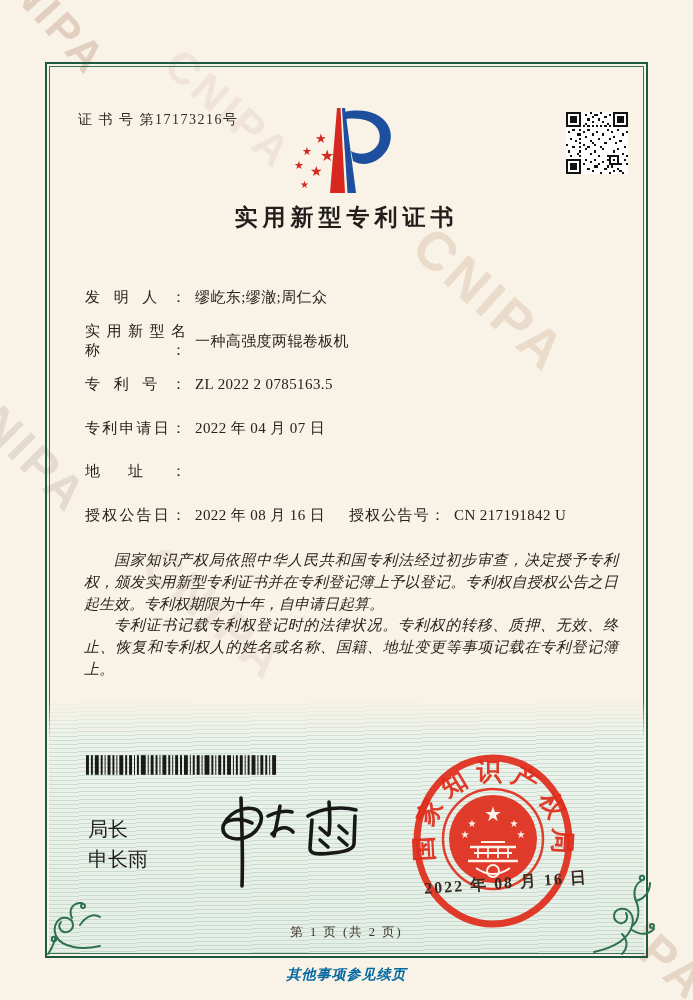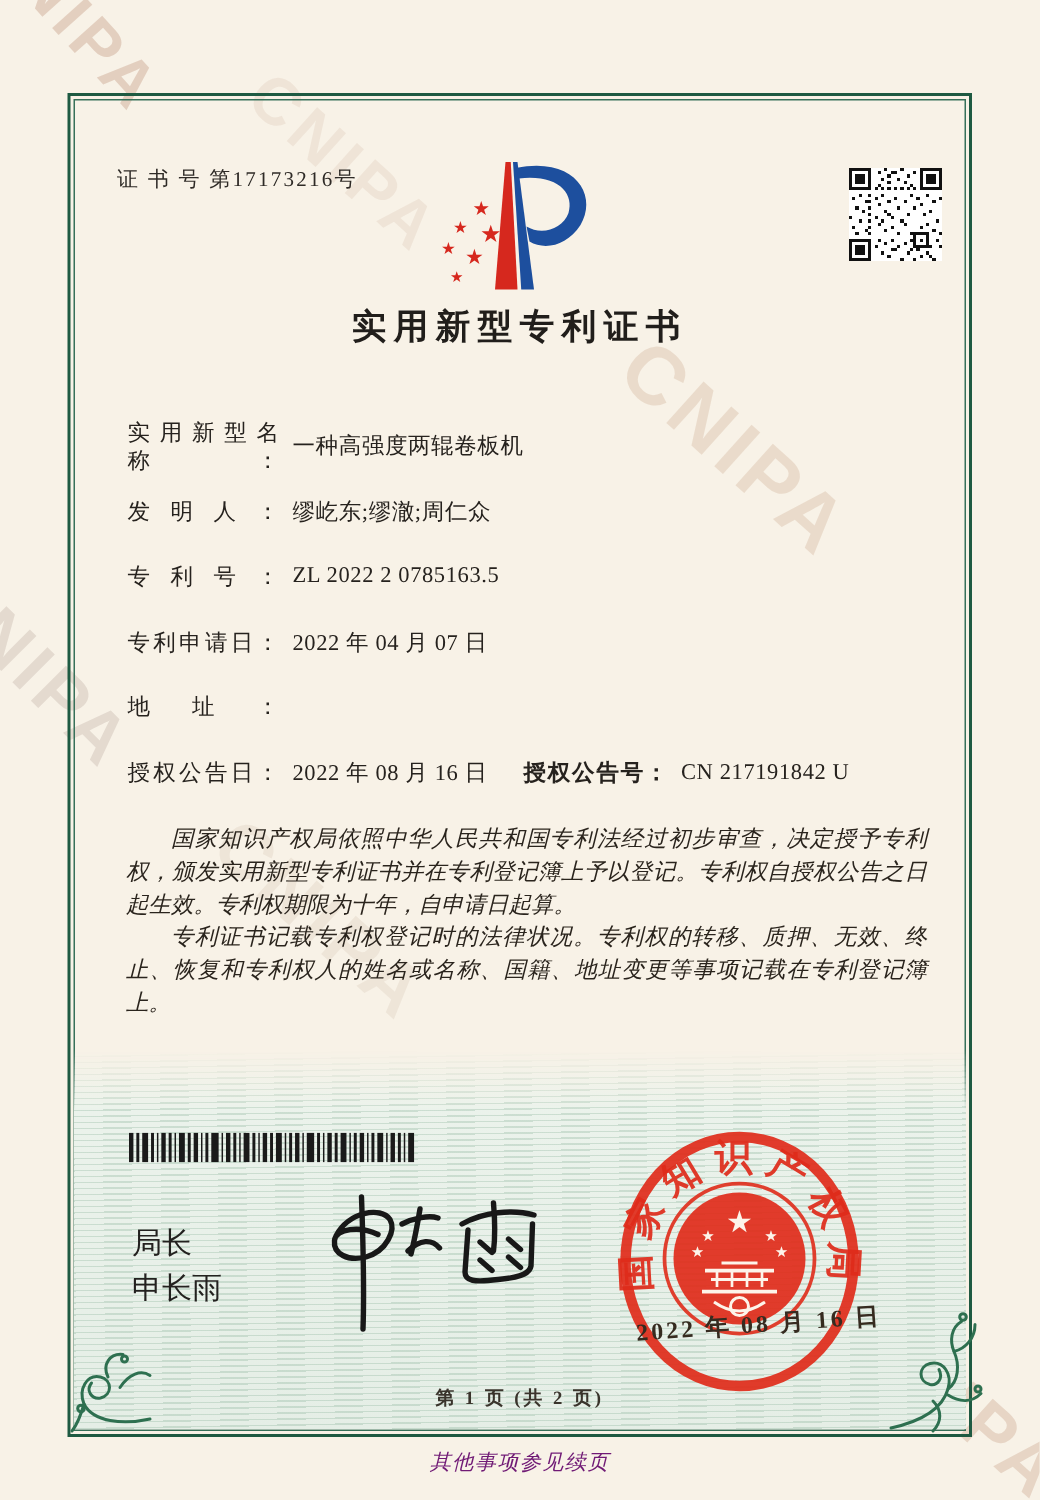--- a/index.html
+++ b/index.html
@@ -49,46 +49,46 @@
   .fields{position:absolute;left:85px;top:276px;width:540px;z-index:2;font-size:15px;}
   .frow{height:43.5px;display:flex;align-items:center;}
   .flabel{
     display:inline-block;width:101px;flex:0 0 101px;
     text-align:justify;text-align-last:justify;color:#26221e;
   }
   .fvalue{margin-left:9px;letter-spacing:.4px;color:#26221e;white-space:nowrap;}
   .fvalue.w1{flex:0 0 152px;}
   .flabel2{
     display:inline-block;width:96px;flex:0 0 96px;margin-left:2px;
-    text-align:justify;text-align-last:justify;font-weight:bold;
+    text-align:justify;text-align-last:justify;
   }
   
   .paras{position:absolute;left:84px;top:550px;width:534px;z-index:2;
     font-size:15px;line-height:21.8px;text-align:justify;color:#2a241d;
     font-style:italic;}
   .paras p{margin:0;text-indent:2em;}
   
   .barcode{position:absolute;left:86px;top:755px;z-index:2;}
   .director{position:absolute;left:88px;top:814px;z-index:2;
     font-family:"Liberation Sans","DejaVu Sans",sans-serif;
     font-size:20px;line-height:30px;color:#23211f;}
   .signature{position:absolute;left:196px;top:786px;z-index:3;}
   .seal{position:absolute;left:408px;top:752px;z-index:3;}
   .seal-date{
     position:absolute;left:424px;top:872px;width:195px;z-index:4;
     font-size:16px;font-weight:600;letter-spacing:2px;color:#362b20;
     transform:rotate(-4deg);white-space:nowrap;
   }
   .page-num{position:absolute;left:0;top:924px;width:100%;text-align:center;
-    font-size:12.5px;letter-spacing:2px;color:#3a342c;z-index:2;font-weight:bold;}
+    font-size:12.5px;letter-spacing:2px;color:#3a342c;z-index:2;}
   .orn{position:absolute;z-index:4;}
   .orn-left{left:46px;top:898px;}
   .orn-right{left:592px;top:872px;}
   .footer-note{position:absolute;left:0;top:966px;width:100%;text-align:center;
-    font-size:14px;font-style:italic;color:#701a75;z-index:2;letter-spacing:1px;}
+    font-size:14px;font-style:italic;color:#0369a1;z-index:2;letter-spacing:1px;font-weight:bold;}
   svg text.star{font-family:"DejaVu Sans",sans-serif;}
 </style>
 </head>
 <body>
 
 <div class="wm wm1">CNIPA</div>
 <div class="wm wm6">CNIPA</div>
 <div class="wm wm2">CNIPA</div>
 <div class="wm wm3">CNIPA</div>
 <div class="wm wm4">CNIPA</div>
@@ -133,26 +133,26 @@
     <path d="M20 20h5v5h-5z"></path>
   </g>
   <path d="M21 21h3v3h-3z" fill="#ffffff"></path>
   <path d="M22 22h1v1h-1z" fill="#111111"></path>
 </svg>
 
 <div class="title">实用新型专利证书</div>
 
 <div class="fields">
   <div class="frow">
+    <span class="flabel">发明人：</span>
+    <span class="fvalue">缪屹东;缪澈;周仁众</span>
+  </div>
+  <div class="frow">
     <span class="flabel">实用新型名称：</span>
     <span class="fvalue">一种高强度两辊卷板机</span>
-  </div>
-  <div class="frow">
-    <span class="flabel">发明人：</span>
-    <span class="fvalue">缪屹东;缪澈;周仁众</span>
   </div>
   <div class="frow">
     <span class="flabel">专利号：</span>
     <span class="fvalue">ZL 2022 2 0785163.5</span>
   </div>
   <div class="frow">
     <span class="flabel">专利申请日：</span>
     <span class="fvalue">2022 年 04 月 07 日</span>
   </div>
   <div class="frow">

